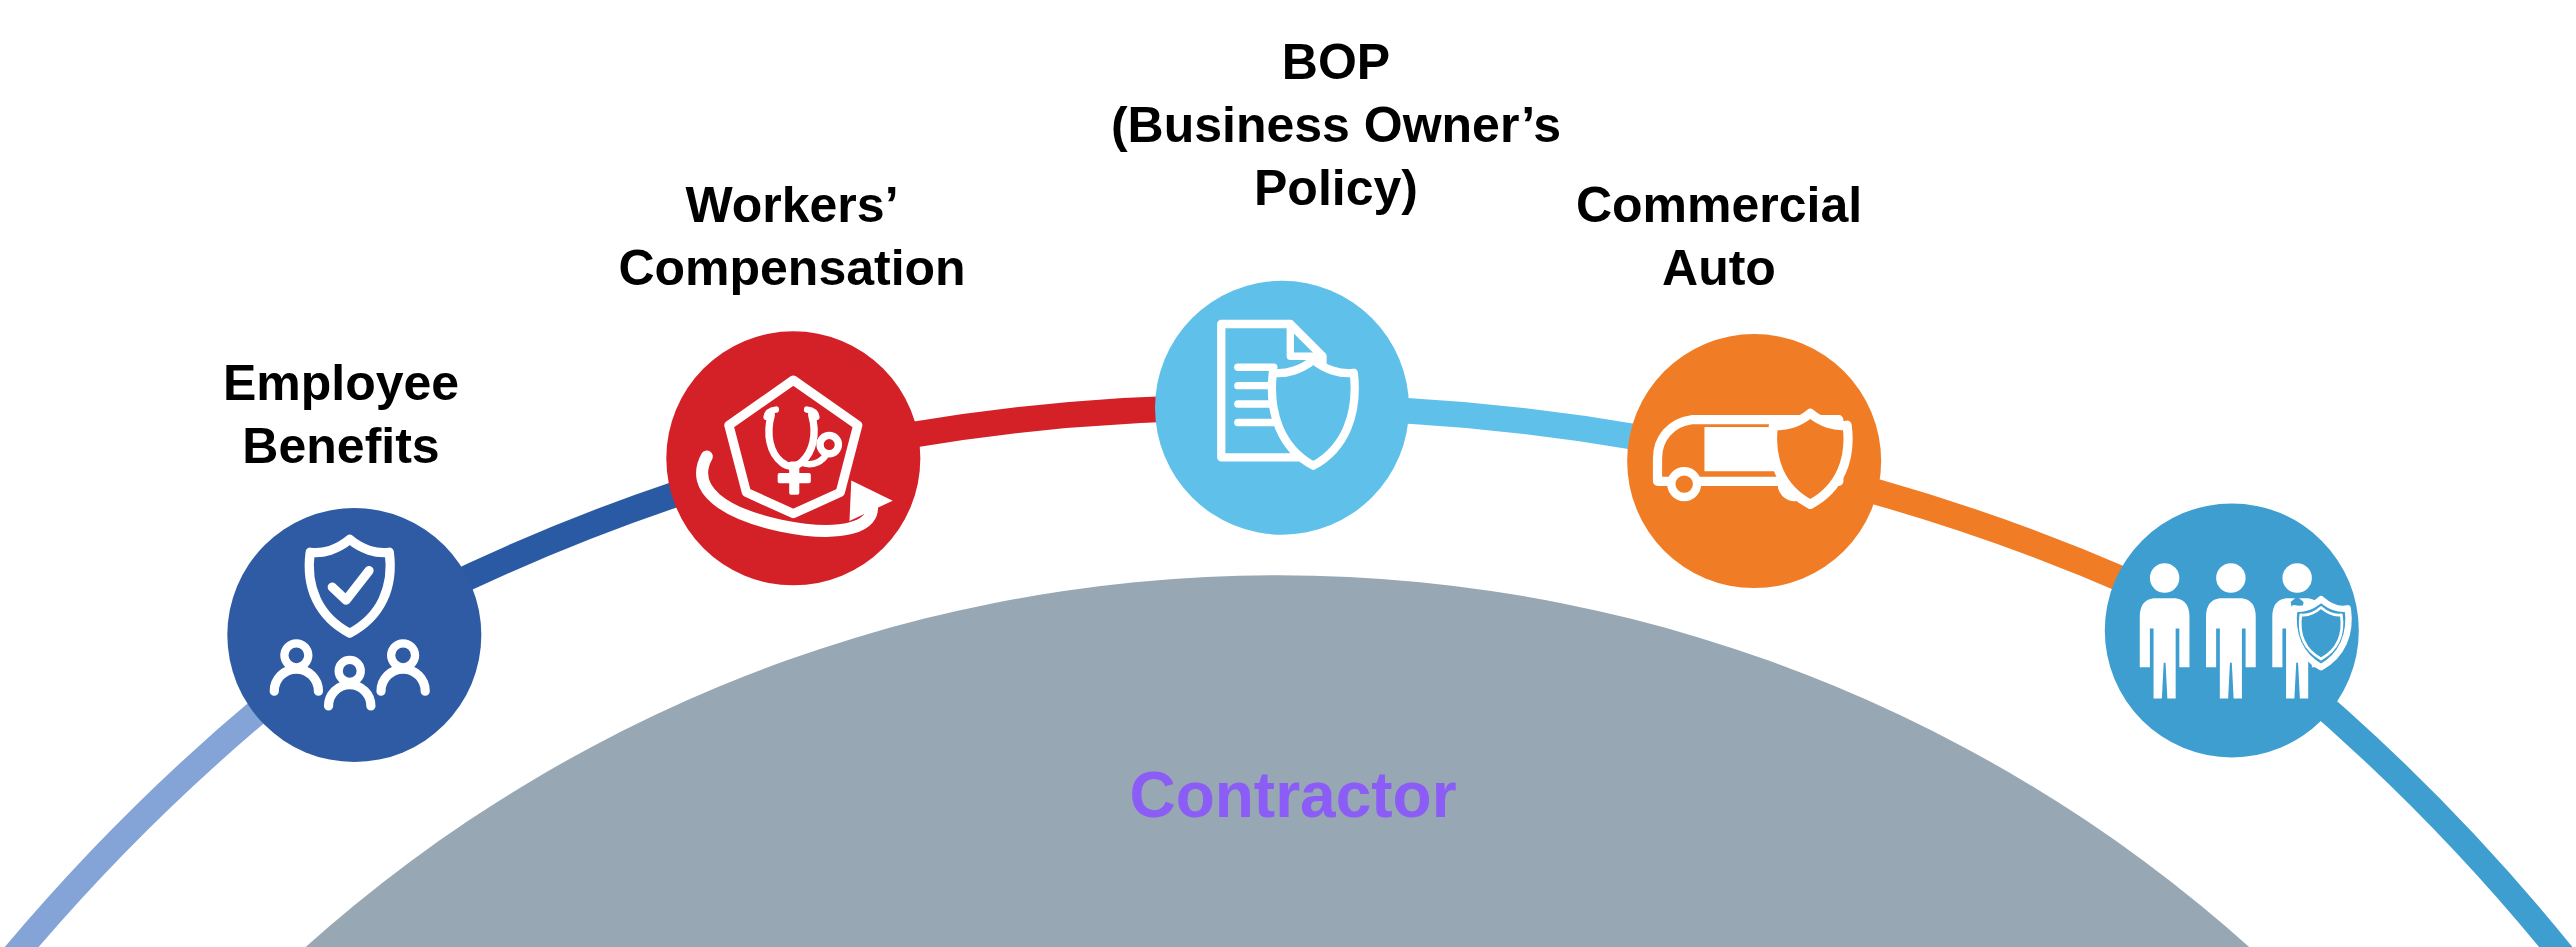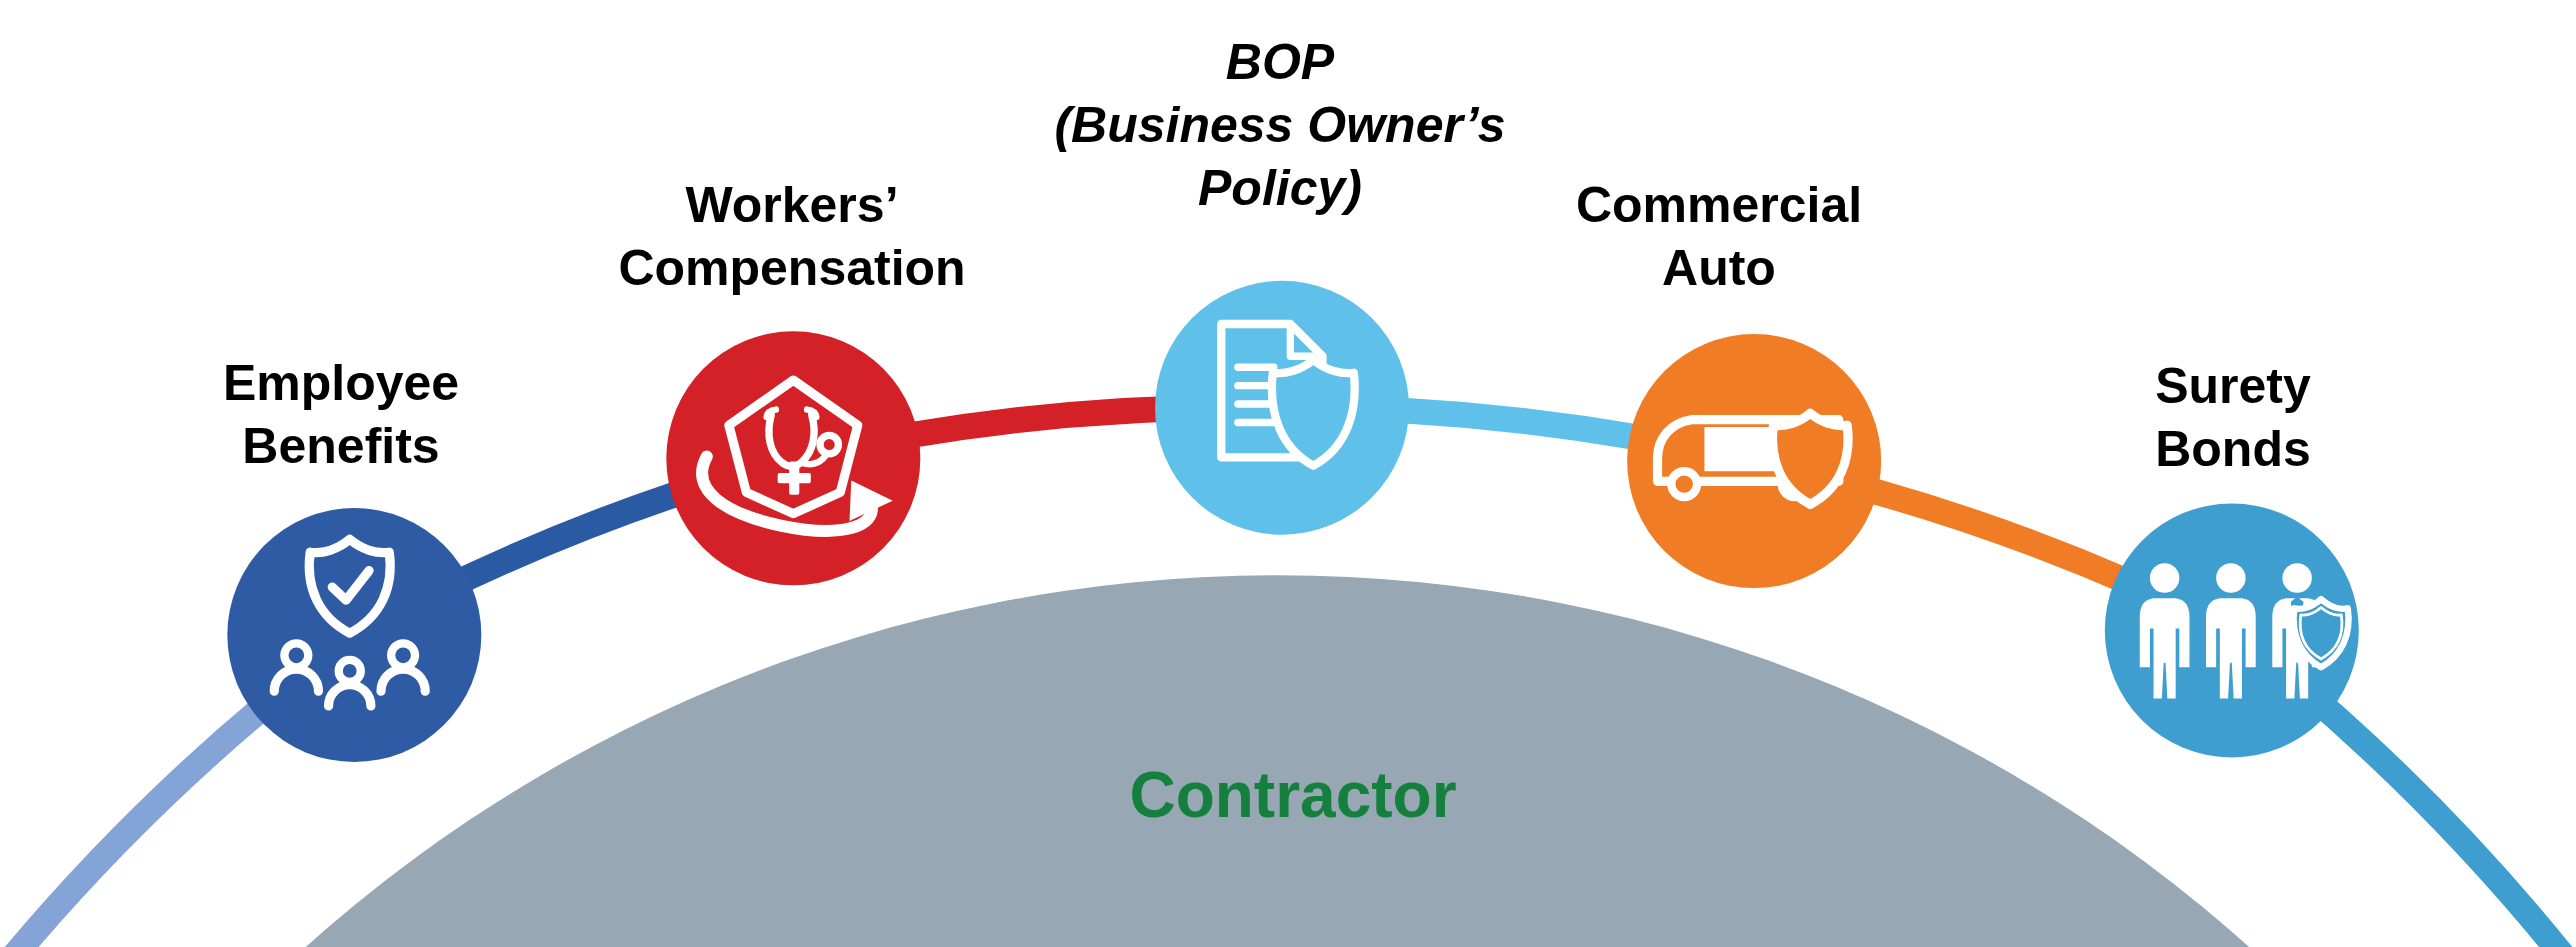--- a/index.html
+++ b/index.html
@@ -23,21 +23,21 @@
     white-space: pre-line;
     letter-spacing: 0px;
   }
   .center-label {
     position: absolute;
     transform: translateX(-50%);
     text-align: center;
     font-weight: bold;
     font-size: 64px;
     line-height: 77px;
-    color: #15803d;
+    color: #8b5cf6;
     white-space: pre-line;
   }
   .seg { fill: none; stroke-width: 28; stroke-linecap: butt; }
   .iline { fill: none; stroke: #ffffff; stroke-linecap: round; stroke-linejoin: round; }
 </style>
 </head>
 <body>
 
 <div class="stage">
 
@@ -129,23 +129,21 @@
         <path stroke="#ffffff" stroke-width="7" stroke-linejoin="round" d="M2522 651 c9 8 20 12 29 10 c4 28 -6 51 -29 64 c-23 -13 -33 -36 -29 -64 c9 2 20 -2 29 -10 z" fill="#3E9ED0"></path>
         <path class="iline" stroke-width="3" d="M2522 660 c7 6 15 9 22 8 c3 21 -4 38 -22 48 c-18 -10 -25 -27 -22 -48 c7 1 15 -2 22 -8 z"></path>
       </g>
     </g>
   </svg>
 
   <div class="node-label" style="left:792px; top:174px;">Workers’
 Compensation</div>
   <div class="node-label" style="left:341px; top:352px;">Employee
 Benefits</div>
-  <div class="node-label" style="left:1280px; top:31px;font-style:italic;">BOP
+  <div class="node-label" style="left:1336px; top:31px;">BOP
 (Business Owner’s
 Policy)</div>
   <div class="node-label" style="left:1719px; top:174px;">Commercial
 Auto</div>
-  <div class="node-label" style="left:2233px; top:355px;">Surety
-Bonds</div>
 
   <div class="center-label" style="left:1293px; top:757px;">Contractor</div>
 </div>
 
 
 </body></html>

